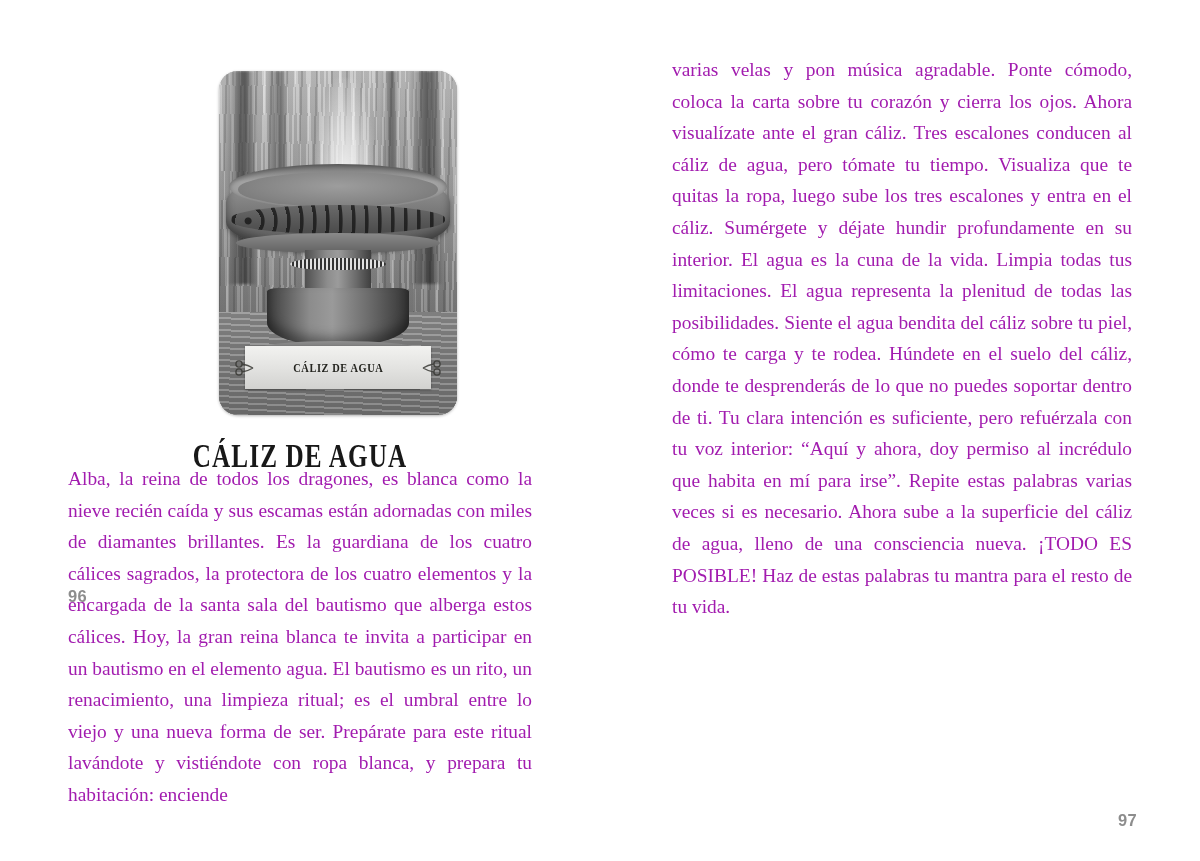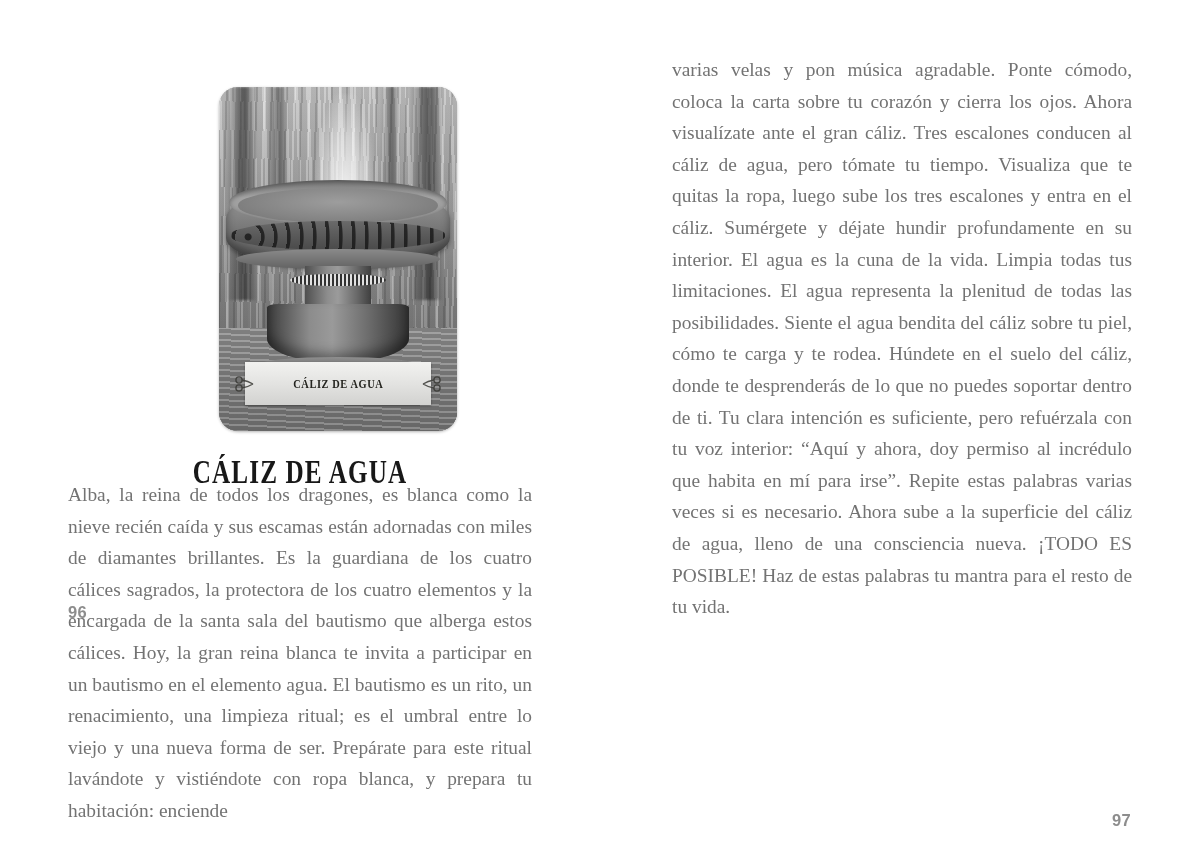--- a/index.html
+++ b/index.html
@@ -19,21 +19,21 @@
 
   .page-spread {
     position: absolute;
     inset: 0;
     background: #ffffff;
   }
 
   
   .page-left {
     position: absolute;
-    left: 0; top: 16px;
+    left: 0; top: 0;
     width: 600px; height: 637px;
   }
   .page-right {
     position: absolute;
     left: 600px; top: 0;
     width: 600px; height: 861px;
   }
 
   
   .card-figure {
@@ -260,21 +260,21 @@
     transform: scaleX(0.74);
     transform-origin: center;
   }
 
   .column {
     position: absolute;
     font-size: 19.4px;
     line-height: 31.6px;
     text-align: justify;
     text-justify: inter-word;
-    color: #737373;
+    color: #a21caf;
     hyphens: manual;
   }
   .column p { margin: 0; }
 
   .col-left {
     left: 68px;
     top: 463px;
     width: 464px;
   }
   .col-right {
@@ -287,21 +287,21 @@
   .folio {
     position: absolute;
     bottom: 31px;
     font-family: "Liberation Sans", "DejaVu Sans", sans-serif;
     font-size: 16.5px;
     color: #8d8d8d;
     letter-spacing: 0.02em;
     font-weight: bold;
   }
   .folio-left  { left: 68px; }
-  .folio-right { right: 69px; }
+  .folio-right { right: 63px; }
 </style>
 </head>
 <body>
 
 <div class="page-spread">
 
   <div class="page-left">
 
     <figure class="card-figure">
       <div class="card-frame">

